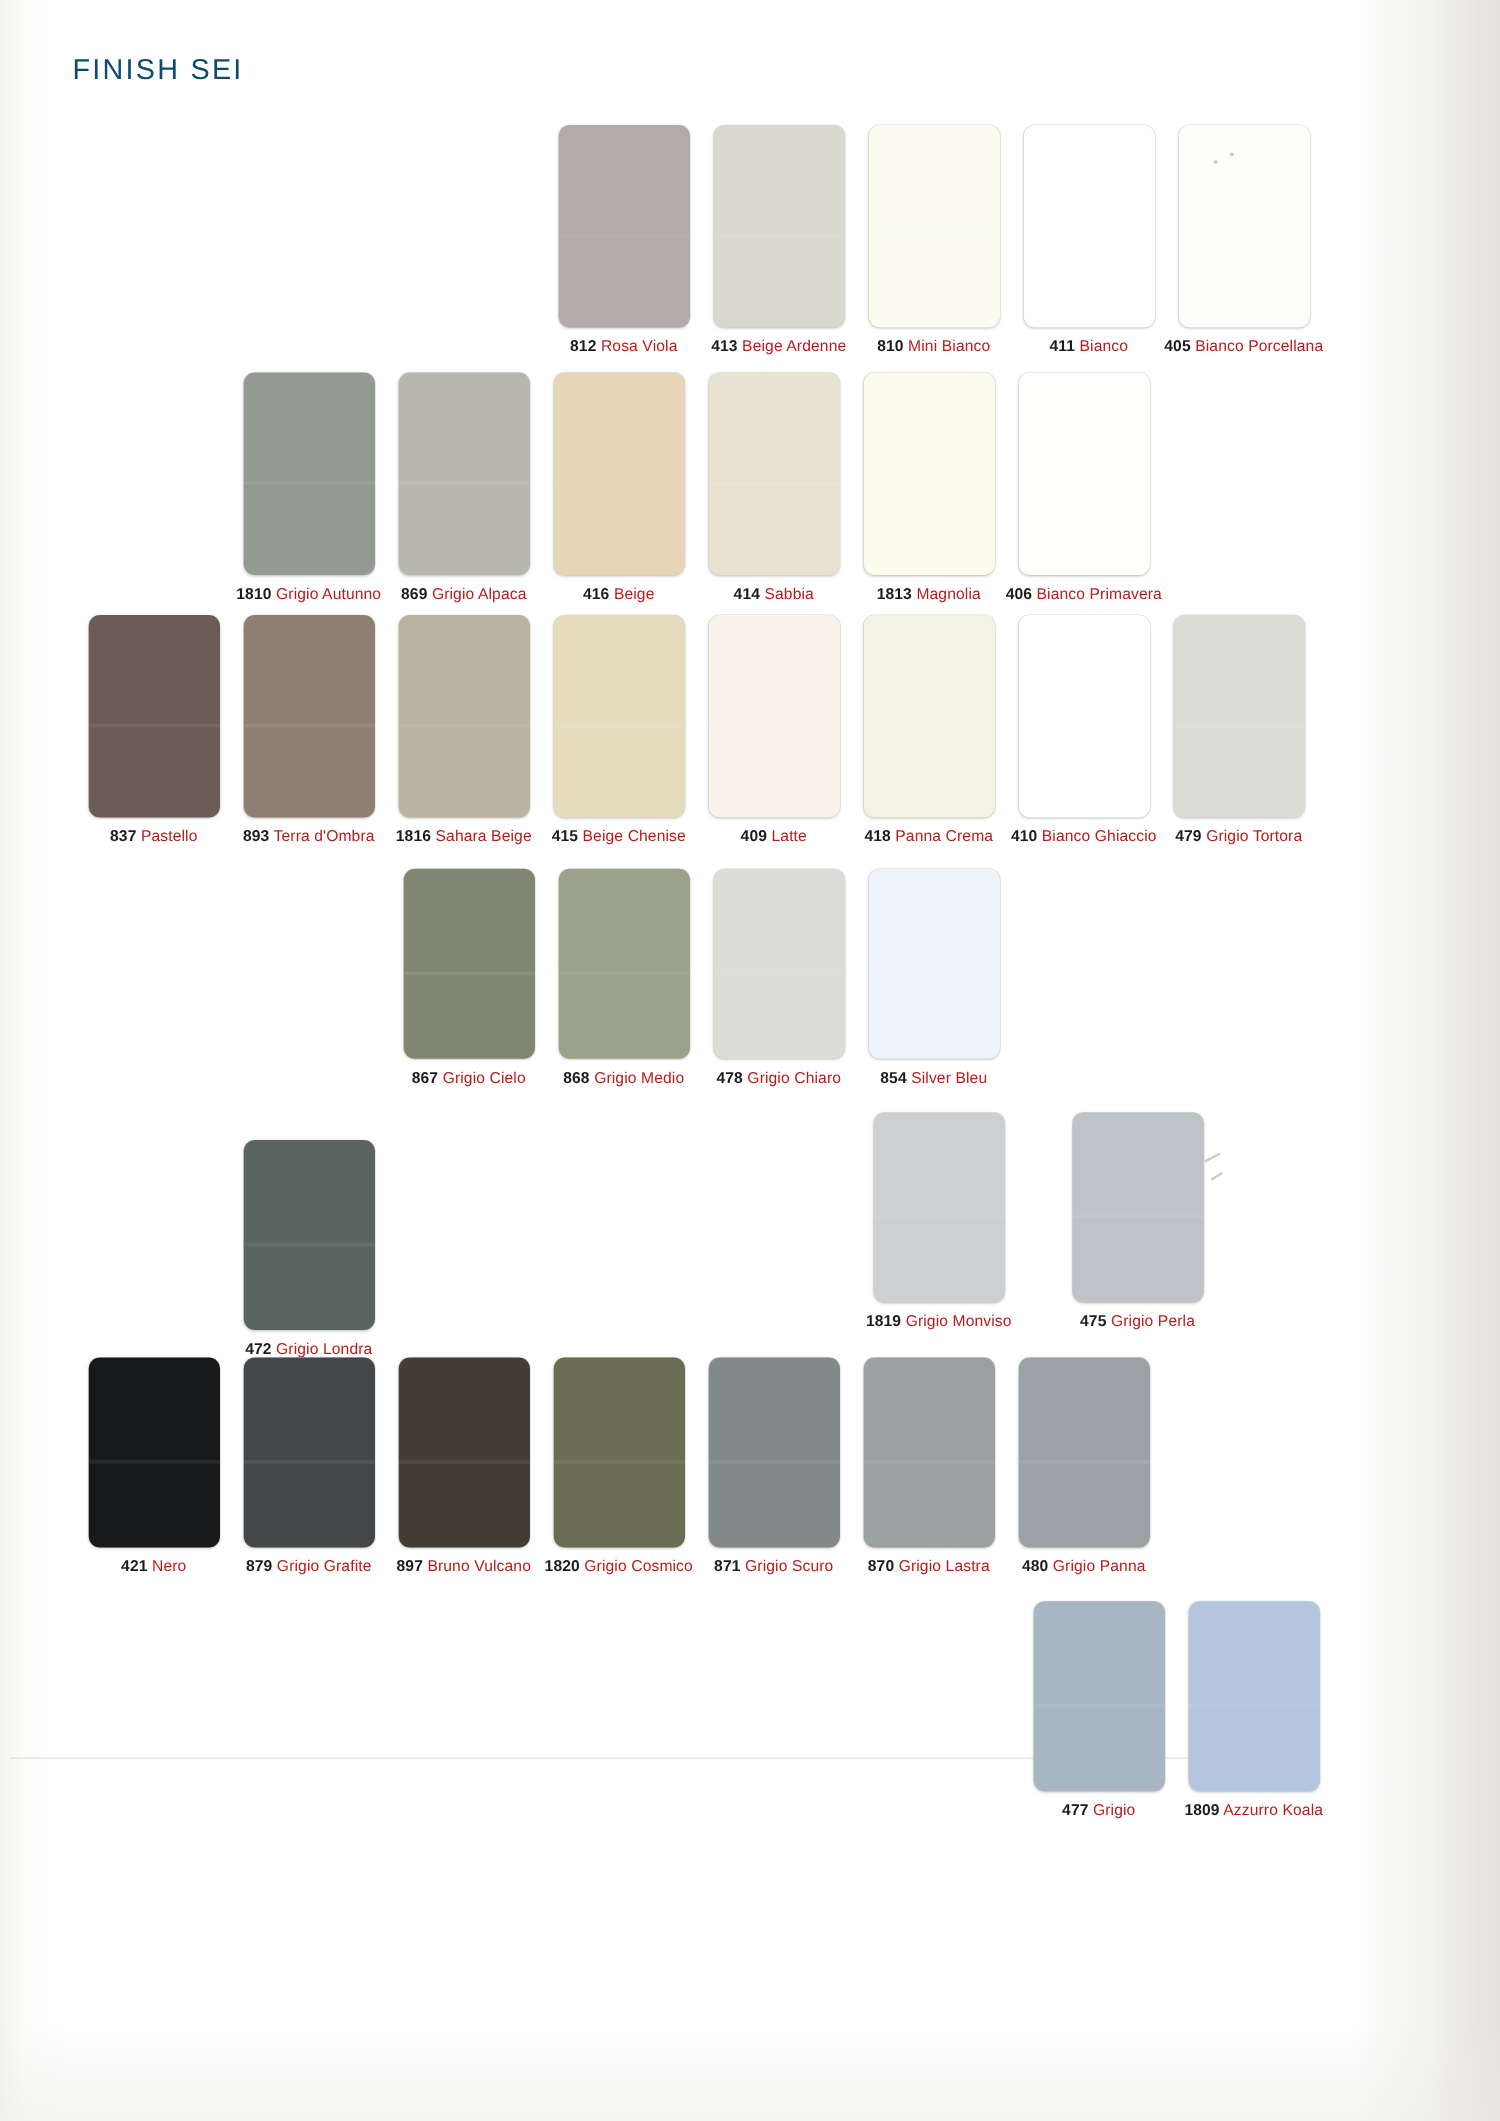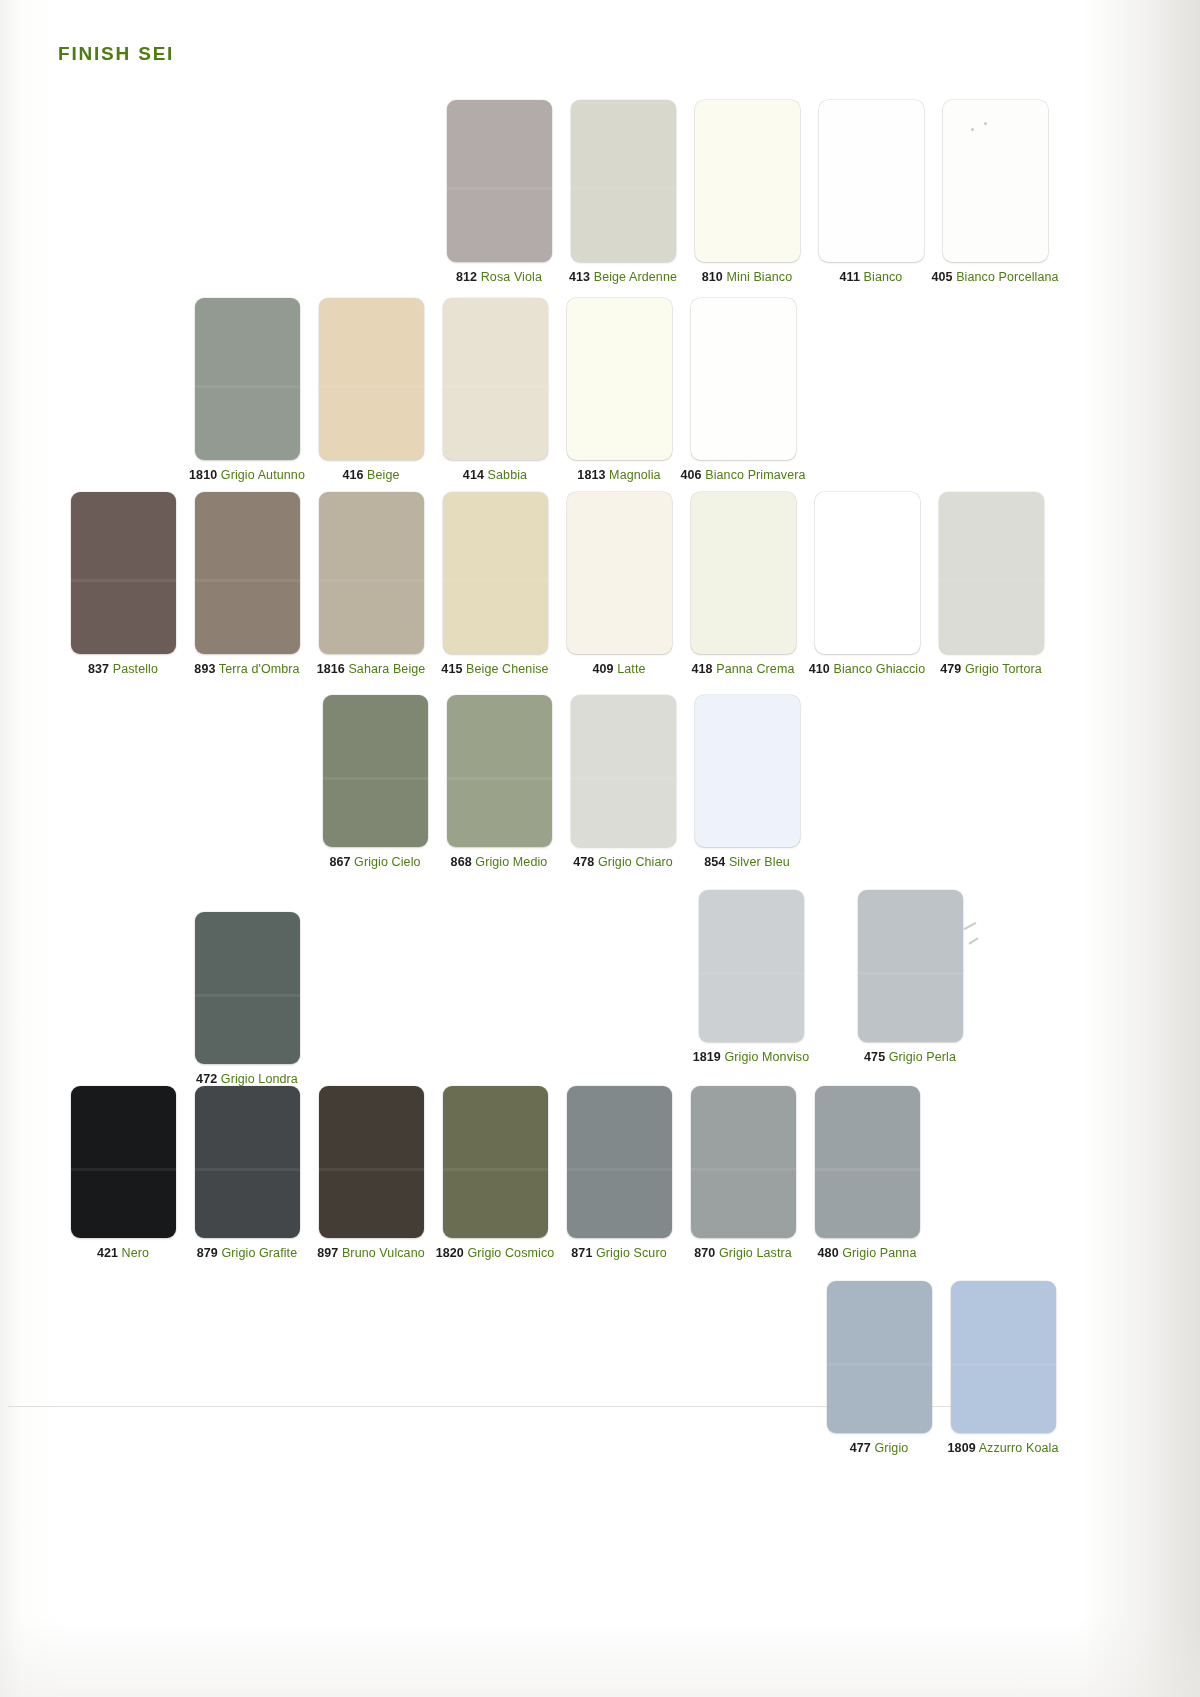--- a/index.html
+++ b/index.html
@@ -58,24 +58,24 @@
     white-space: nowrap;
   }
   .title-colours {
     font-size: 61px;
     letter-spacing: 1.2px;
     color: #e8766e;
     font-weight: 400;
     line-height: 1;
   }
   .title-finish {
-    font-size: 19px;
+    font-size: 23px;
     letter-spacing: 1.8px;
-    color: #4d7c0f;
-    font-weight: 700;
+    color: #0c4a6e;
+    font-weight: 400;
     line-height: 1;
   }
 
   
   .rows { position: absolute; inset: 0; }
 
   .swatch-row {
     position: absolute;
     display: flex;
     gap: 0;
@@ -121,21 +121,21 @@
     white-space: nowrap;
     letter-spacing: 0.1px;
     line-height: 1;
   }
   .chip-label .code {
     font-weight: 700;
     color: #1e1c1a;
   }
   .chip-label .nm {
     font-weight: 400;
-    color: #4d7c0f;
+    color: #b91c1c;
   }
 
   
   .speck {
     position: absolute;
     width: 3px; height: 3px;
     border-radius: 50%;
     background: rgba(160,158,154,0.55);
   }
 </style>
@@ -169,20 +169,24 @@
       </div>
       <div class="swatch-cell">
         <div class="chip pale" style="background: rgb(253, 253, 252); height: 162px;"></div>
         <div class="chip-label"><span class="code">405</span><span class="nm"> Bianco Porcellana</span></div>
       </div>
     </div>
     <div class="swatch-row" style="top: 298px; left: 185px;">
       <div class="swatch-cell">
         <div class="chip" style="background: rgb(147, 154, 146); height: 162px;"></div>
         <div class="chip-label"><span class="code">1810</span><span class="nm"> Grigio Autunno</span></div>
+      </div>
+      <div class="swatch-cell">
+        <div class="chip" style="background: rgb(184, 183, 174); height: 162px;"></div>
+        <div class="chip-label"><span class="code">869</span><span class="nm"> Grigio Alpaca</span></div>
       </div>
       <div class="swatch-cell">
         <div class="chip" style="background: rgb(230, 214, 183); height: 162px;"></div>
         <div class="chip-label"><span class="code">416</span><span class="nm"> Beige</span></div>
       </div>
       <div class="swatch-cell">
         <div class="chip" style="background: rgb(232, 226, 211); height: 162px;"></div>
         <div class="chip-label"><span class="code">414</span><span class="nm"> Sabbia</span></div>
       </div>
       <div class="swatch-cell">

